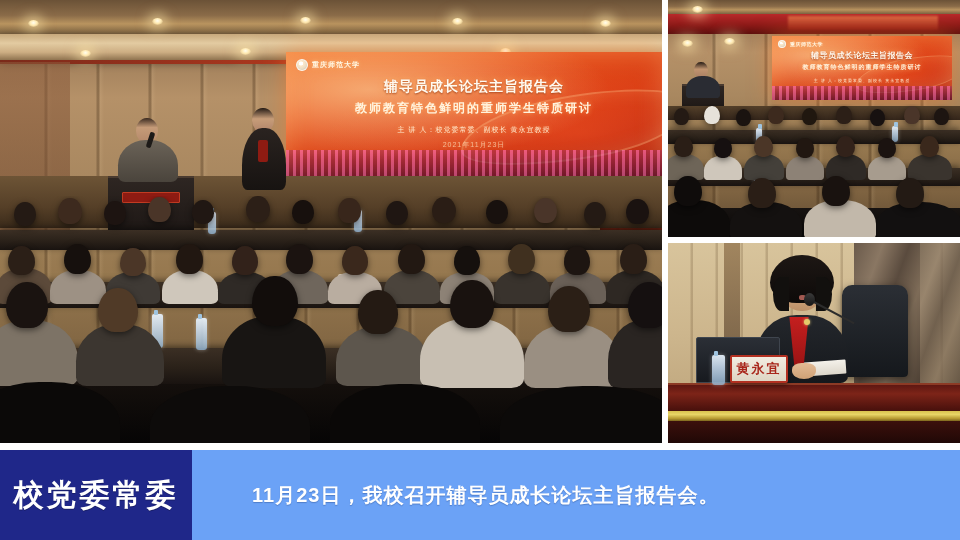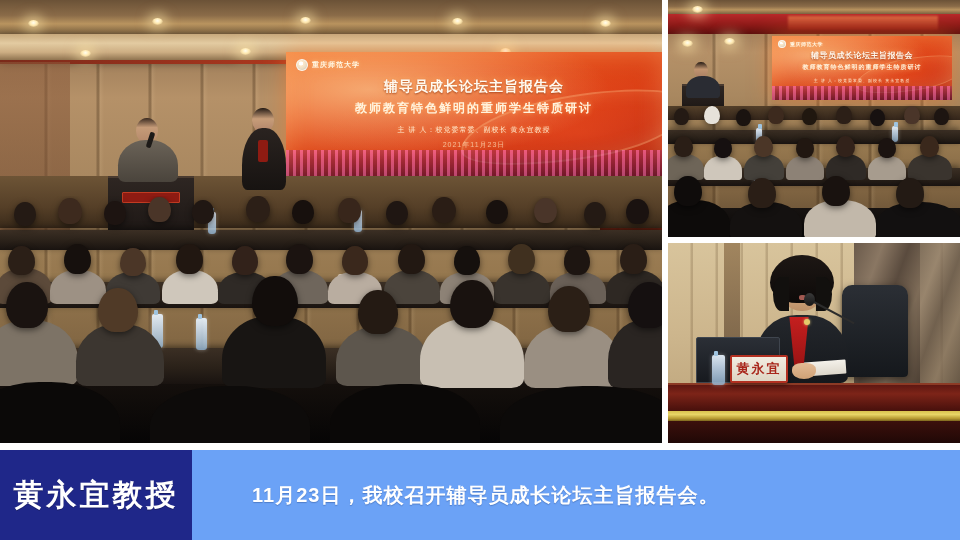--- a/index.html
+++ b/index.html
@@ -472,20 +472,20 @@
     <div style="position:absolute;left:136px;top:118px;width:42px;height:14px;
          background:linear-gradient(180deg,#f4f1ea,#ddd7cb);border-radius:1px;
          transform:rotate(-4deg);"></div>
     <div style="position:absolute;left:124px;top:120px;width:24px;height:16px;
          border-radius:40% 40% 50% 50%;
          background:linear-gradient(180deg,#e3bb95,#cfa176);"></div>
   </div>
 
   <div id="caption-bar">
     <div id="caption-badge">
-      <span>黄永宜教授</span>
+      <span>校党委常委</span>
     </div>
     <div id="caption-body">
       <div id="caption-text">11月23日，我校召开辅导员成长论坛主旨报告会。</div>
     </div>
   </div>
 
 </div>
 
 </body></html>

